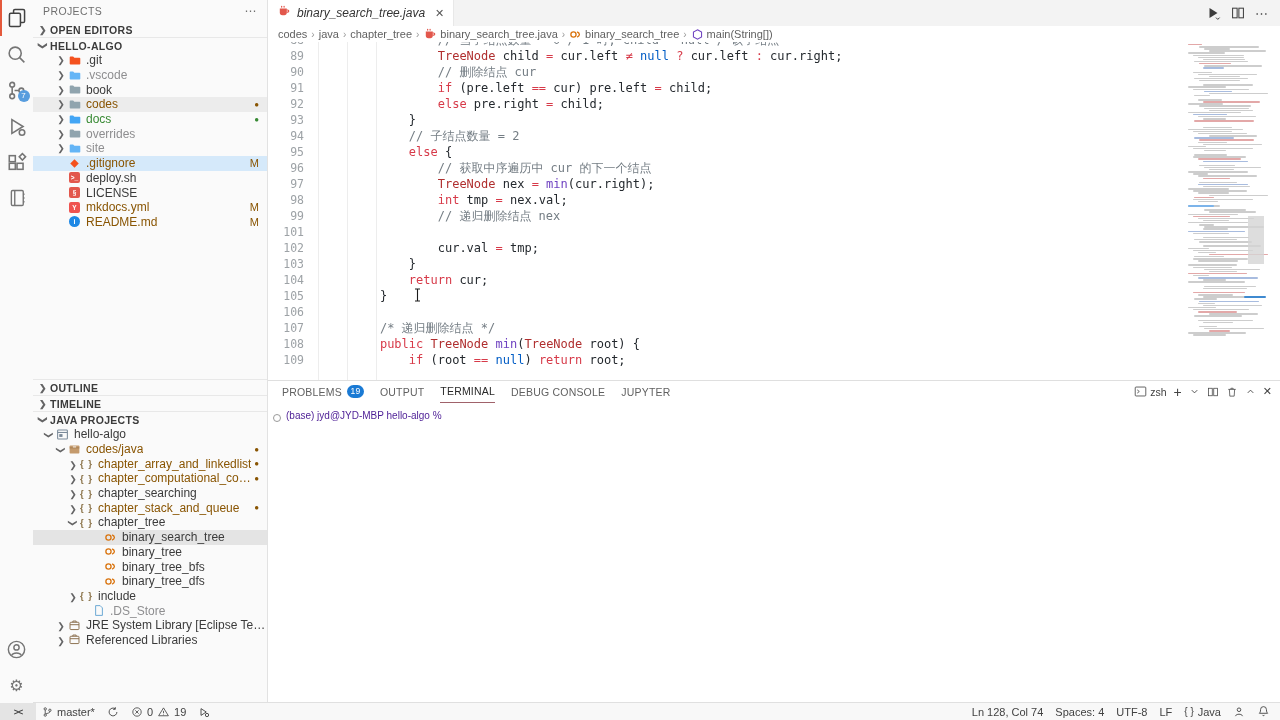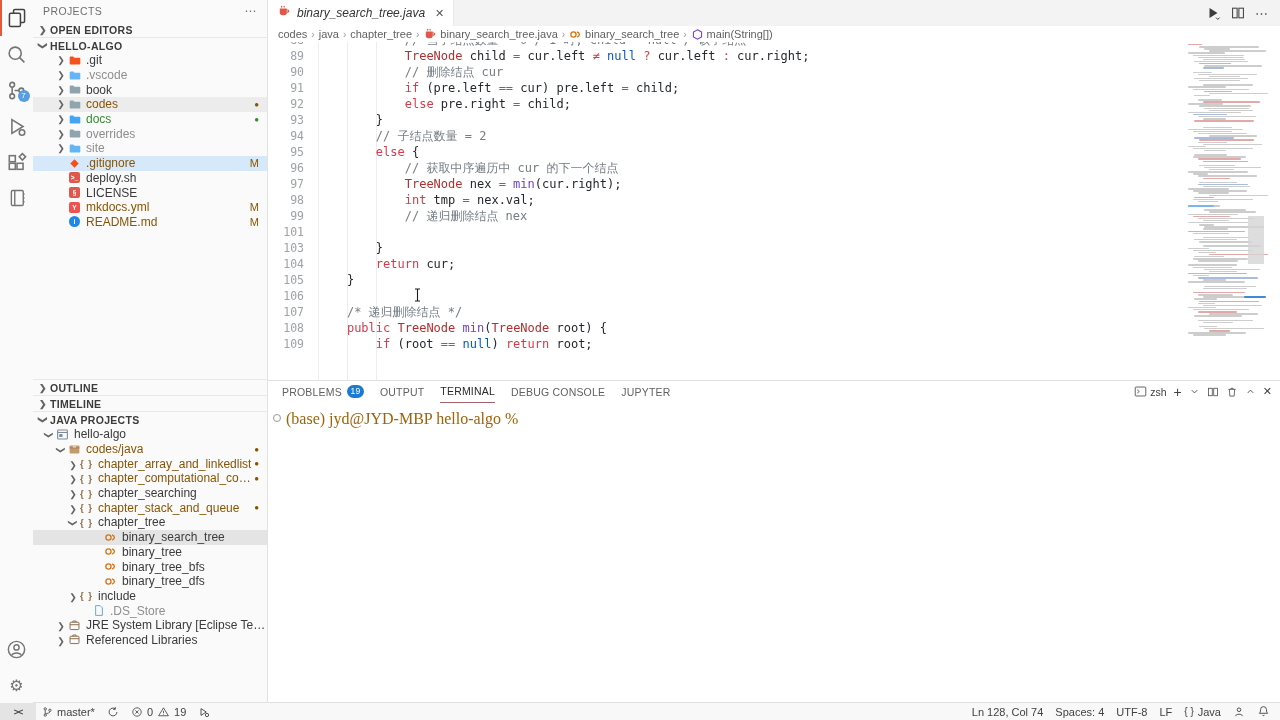--- a/index.html
+++ b/index.html
@@ -42,37 +42,37 @@
   .tab .tclose{color:#555;font-size:11px;margin-left:4px;cursor:pointer;}
   .editor-actions{margin-left:auto;display:flex;align-items:center;gap:10px;padding-right:12px;color:#3c3c3c;}
   .editor-actions .ea{cursor:pointer;display:flex;align-items:center;}
   .breadcrumbs{height:16px;display:flex;align-items:center;font-size:11px;color:#616161;padding-left:10px;gap:2px;background:#fff;}
   .bc-item{display:flex;align-items:center;gap:3px;cursor:pointer;}
   .bc-sep{color:#9a9a9a;font-size:10px;padding:0 2px;}
   .editor{position:absolute;top:42px;left:0;right:0;bottom:322px;overflow:hidden;background:#fff;}
   .codewrap{position:absolute;left:0;top:0;right:96px;bottom:0;overflow:hidden;}
   .cl{height:16px;line-height:16px;display:flex;font-family:"DejaVu Sans Mono",monospace;font-size:12px;white-space:pre;}
   .cl .ln{width:36px;flex:none;text-align:right;color:#9da2a6;padding-right:14px;font-size:11.5px;}
-  .ct{color:#24292e;}
+  .ct{color:#24292e;margin-left:33px;}
   .tok-kw{color:#d73a49;} .tok-ty{color:#b02f2f;} .tok-fn{color:#6f42c1;} .tok-cm{color:#747d84;}
   .tok-k{color:#005cc5;} .tok-op{color:#d73a49;} .tok-pl{color:#24292e;}
   .iguide{position:absolute;top:0;bottom:0;width:1px;background:#ededed;}
   .minimap{position:absolute;right:0;top:0;width:96px;bottom:0;}
   .mm-line{position:absolute;height:1.4px;border-radius:1px;}
   .cursor-ibeam{position:absolute;z-index:3;}
 
   
   .panel{position:absolute;left:0;right:0;bottom:0;height:322px;background:#fff;border-top:1px solid #dfdfdf;}
   .panel-head{height:21px;display:flex;align-items:center;padding:0 8px 0 14px;}
   .ptab{font-size:10.5px;letter-spacing:.2px;color:#616161;margin-right:16px;height:21px;display:flex;align-items:center;gap:5px;cursor:pointer;}
   .ptab.active{color:#2a2a2a;border-bottom:1px solid #a0626a;}
   .ptab .pbadge{background:#1a7ad4;color:#fff;border-radius:7px;min-width:13px;height:13px;font-size:8.5px;line-height:13px;text-align:center;padding:0 2px;}
   .panel-actions{margin-left:auto;display:flex;align-items:center;gap:7px;color:#424242;}
   .panel-actions .pa{cursor:pointer;display:flex;align-items:center;gap:3px;font-size:10.5px;}
-  .term-body{position:relative;padding:8px 0 0 18px;font-family:Liberation Serif, serif;font-size:16px;color:#a16207;cursor:text;height:280px;}
+  .term-body{position:relative;padding:8px 0 0 18px;font-family:Liberation Sans, sans-serif;font-size:10px;color:#4c1d95;cursor:text;height:280px;}
   .term-deco{position:absolute;left:5px;top:12px;width:6px;height:6px;border:1px solid #9a9a9a;border-radius:50%;}
 
   
   .statusbar{position:absolute;left:0;right:0;bottom:0;height:17px;background:#f8f8f8;border-top:1px solid #e0e0e0;
     display:flex;align-items:center;font-size:11px;color:#424242;}
   .st-item{display:flex;align-items:center;gap:4px;padding:0 6px;height:17px;cursor:pointer;}
   .st-remote{background:#e4e4e4;width:24px;justify-content:center;font-weight:bold;font-size:9px;letter-spacing:-1px;}
   .st-right{margin-left:auto;display:flex;align-items:center;}
   svg{flex:none;}
 </style>
@@ -529,20 +529,21 @@
           <div class="cl"><span class="ln">91</span><span class="ct">            <span class="tok-kw">if</span><span class="tok-pl"> (pre.left </span><span class="tok-op">==</span><span class="tok-pl"> cur) pre.left </span><span class="tok-op">=</span><span class="tok-pl"> child;</span></span></div>
           <div class="cl"><span class="ln">92</span><span class="ct">            <span class="tok-kw">else</span><span class="tok-pl"> pre.right </span><span class="tok-op">=</span><span class="tok-pl"> child;</span></span></div>
           <div class="cl"><span class="ln">93</span><span class="ct">        <span class="tok-pl">}</span></span></div>
           <div class="cl"><span class="ln">94</span><span class="ct">        <span class="tok-cm">// 子结点数量 = 2</span></span></div>
           <div class="cl"><span class="ln">95</span><span class="ct">        <span class="tok-kw">else</span><span class="tok-pl"> {</span></span></div>
           <div class="cl"><span class="ln">96</span><span class="ct">            <span class="tok-cm">// 获取中序遍历中 cur 的下一个结点</span></span></div>
           <div class="cl"><span class="ln">97</span><span class="ct">            <span class="tok-ty">TreeNode</span><span class="tok-pl"> nex </span><span class="tok-op">=</span><span class="tok-pl"> </span><span class="tok-fn">min</span><span class="tok-pl">(cur.right);</span></span></div>
           <div class="cl"><span class="ln">98</span><span class="ct">            <span class="tok-kw">int</span><span class="tok-pl"> tmp </span><span class="tok-op">=</span><span class="tok-pl"> nex.val;</span></span></div>
           <div class="cl"><span class="ln">99</span><span class="ct">            <span class="tok-cm">// 递归删除结点 nex</span></span></div>
           <div class="cl"><span class="ln">101</span></div>
+          <div class="cl"><span class="ln">102</span><span class="ct">            <span class="tok-pl">cur.val </span><span class="tok-op">=</span><span class="tok-pl"> tmp;</span></span></div>
           <div class="cl"><span class="ln">103</span><span class="ct">        <span class="tok-pl">}</span></span></div>
           <div class="cl"><span class="ln">104</span><span class="ct">        <span class="tok-kw">return</span><span class="tok-pl"> cur;</span></span></div>
           <div class="cl"><span class="ln">105</span><span class="ct">    <span class="tok-pl">}</span></span></div>
           <div class="cl"><span class="ln">106</span><span class="ct"></span></div>
           <div class="cl"><span class="ln">107</span><span class="ct">    <span class="tok-cm">/* 递归删除结点 */</span></span></div>
           <div class="cl"><span class="ln">108</span><span class="ct">    <span class="tok-kw">public</span><span class="tok-pl"> </span><span class="tok-ty">TreeNode</span><span class="tok-pl"> </span><span class="tok-fn">min</span><span class="tok-pl">(</span><span class="tok-ty">TreeNode</span><span class="tok-pl"> root) {</span></span></div>
           <div class="cl"><span class="ln">109</span><span class="ct">        <span class="tok-kw">if</span><span class="tok-pl"> (root </span><span class="tok-op">==</span><span class="tok-pl"> </span><span class="tok-k">null</span><span class="tok-pl">) </span><span class="tok-kw">return</span><span class="tok-pl"> root;</span></span></div>
         </div>
       <div class="minimap" id="minimap">
           <div class="mm-line" style="left:4px;top:2px;width:14px;background:#e3a8a8;"></div>

